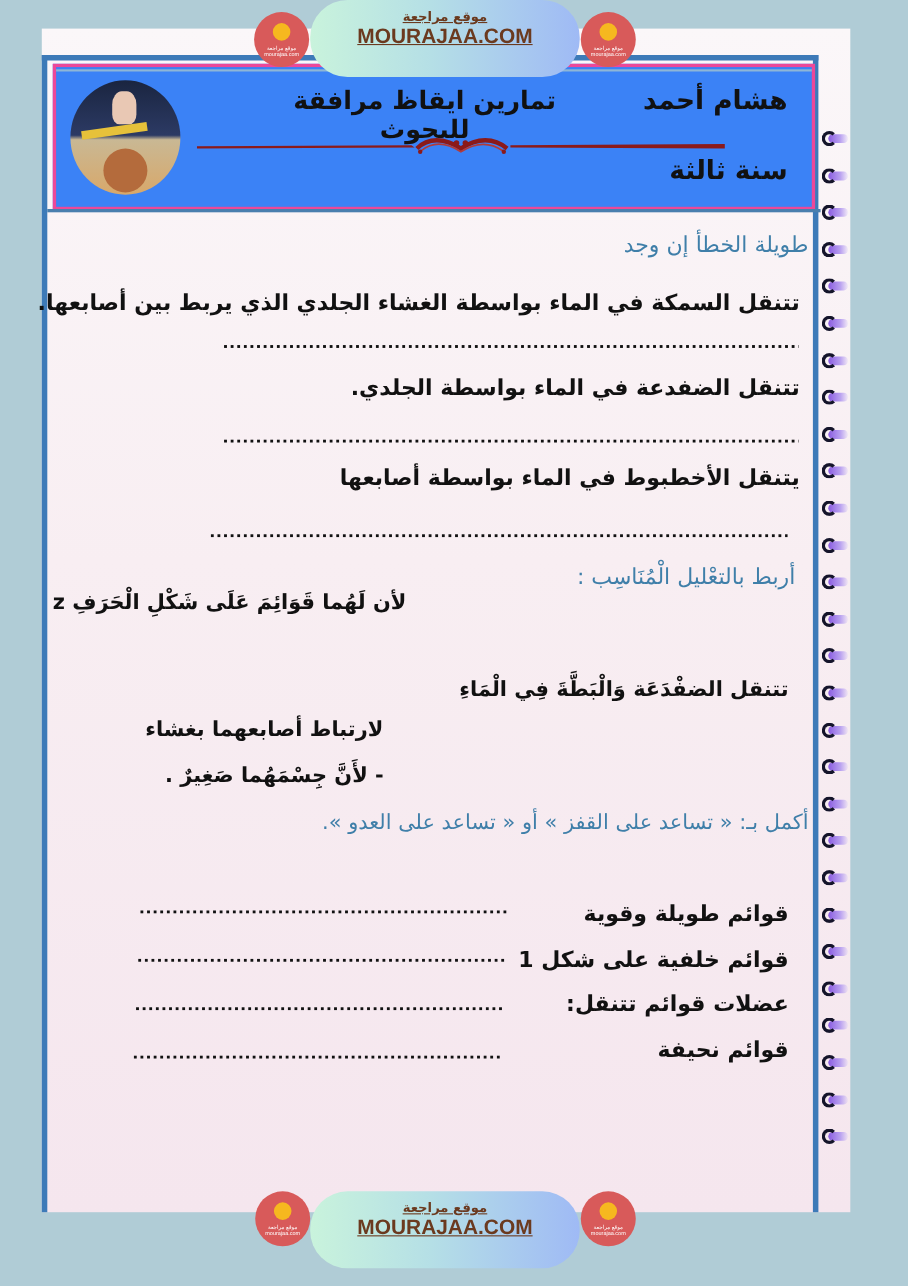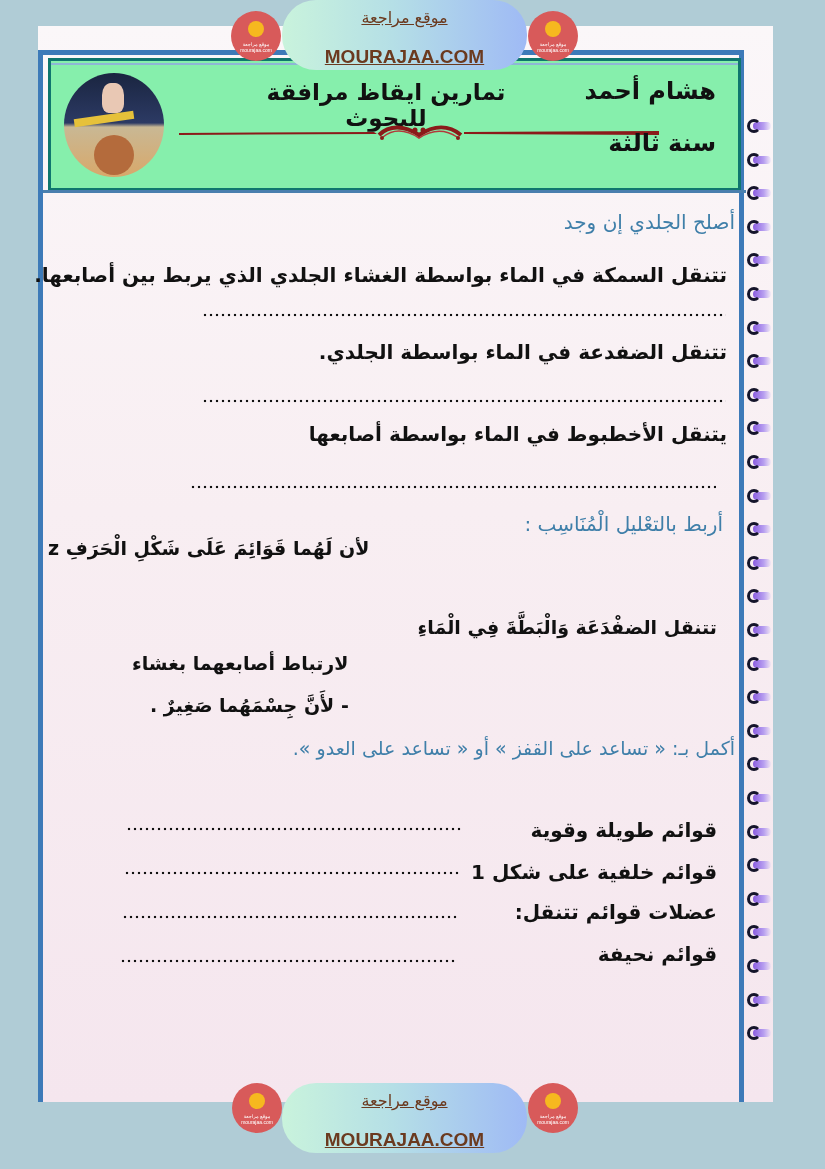--- a/index.html
+++ b/index.html
@@ -20,22 +20,22 @@
       left: 38px; top: 50px;
       width: 706px; height: 1052px;
       border-left: 5px solid #3d7ab8;
       border-right: 5px solid #3d7ab8;
       border-top: 5px solid #3d7ab8;
     }
     .header-box {
       position: absolute;
       left: 48px; top: 58px;
       width: 693px; height: 133px;
-      border: 3px solid #0f766e;
-      background: #86efac;
+      border: 3px solid #ec4899;
+      background: #3b82f6;
     }
     .header-inner-line {
       position: absolute;
       left: 0; right: 0; top: 2px;
       border-top: 2px solid #8eb6d6;
     }
     .avatar {
       position: absolute;
       left: 13px; top: 12px;
       width: 100px; height: 104px;
@@ -55,21 +55,21 @@
     .avatar .kids {
       position: absolute; left: 30px; top: 62px; width: 40px; height: 40px;
       border-radius: 50%; background: #b46b3c;
     }
     .header-name {
       position: absolute; right: 22px; top: 16px;
       font-size: 24px; font-weight: bold; color: #111;
       direction: rtl;
     }
     .header-level {
-      position: absolute; right: 22px; top: 68px;
+      position: absolute; right: 22px; top: 80px;
       font-size: 24px; font-weight: bold; color: #111;
       direction: rtl;
     }
     .header-title {
       position: absolute; left: 180px; top: 18px; width: 310px;
       text-align: center;
       font-size: 23px; font-weight: bold; color: #111;
       direction: rtl;
     }
     .header-year {
@@ -132,31 +132,31 @@
     }
     .badge-pill {
       position: absolute;
       width: 245px; height: 70px;
       border-radius: 34px;
       background: linear-gradient(90deg, #c9f3dc 0%, #b5dfe6 45%, #9fbaf5 100%);
       text-align: center;
     }
     .badge-pill .ar {
       display: block;
-      font-size: 16px; font-weight: normal;
+      font-size: 12px; font-weight: bold;
       color: #6b3a1f; text-decoration: underline;
       direction: rtl;
       margin-top: 8px;
     }
     .badge-pill .en {
       display: block;
       font-family: "Liberation Sans", sans-serif;
       font-size: 19px; font-weight: bold;
       color: #6b3a1f; text-decoration: underline;
-      margin-top: 19px;
+      margin-top: 1px;
     }
     .badge-circle {
       position: absolute;
       width: 50px; height: 50px;
       border-radius: 50%;
       background: #d85a5a;
     }
     .badge-circle .logo {
       position: absolute; left: 17px; top: 10px;
       width: 16px; height: 16px; border-radius: 50%;
@@ -191,21 +191,21 @@
     <circle cx="203" cy="15" r="2" fill="#8b1a1a"></circle>
     <circle cx="279" cy="15" r="2" fill="#8b1a1a"></circle>
     <path d="M285 9 L480 8 L480 12 L285 11 Z" fill="#8b1a1a"></path>
   </svg>
   <div class="header-name">هشام أحمد</div>
   <div class="header-level">سنة ثالثة</div>
 </div>
 
 <div class="content-divider"></div>
 
-<div class="text section-title" style="right:90px; top:210px;">أصلح الجلدي إن وجد</div>
+<div class="text section-title" style="right:90px; top:210px;">طويلة الخطأ إن وجد</div>
 <div class="text sentence" style="right:98px; top:263px;">تتنقل السمكة في الماء بواسطة الغشاء الجلدي الذي يربط بين أصابعها.</div>
 <div class="dots" style="left:202px; width:524px; top:312px;"></div>
 <div class="text sentence" style="right:98px; top:340px;">تتنقل الضفدعة في الماء بواسطة الجلدي.</div>
 <div class="dots" style="left:202px; width:524px; top:398px;"></div>
 <div class="text sentence" style="right:98px; top:422px;">يتنقل الأخطبوط في الماء بواسطة أصابعها</div>
 <div class="dots" style="left:190px; width:526px; top:484px;"></div>
 
 <div class="text section-title" style="right:102px; top:512px;">أربط بالتعْليل الْمُنَاسِب :</div>
 <div class="text sentence" style="left:48px; top:537px; font-size:19px;">لأن لَهُما قَوَائِمَ عَلَى شَكْلِ الْحَرَفِ z</div>
 <div class="text sentence" style="right:108px; top:616px; font-size:19px;">تتنقل الضفْدَعَة وَالْبَطَّةَ فِي الْمَاءِ</div>

